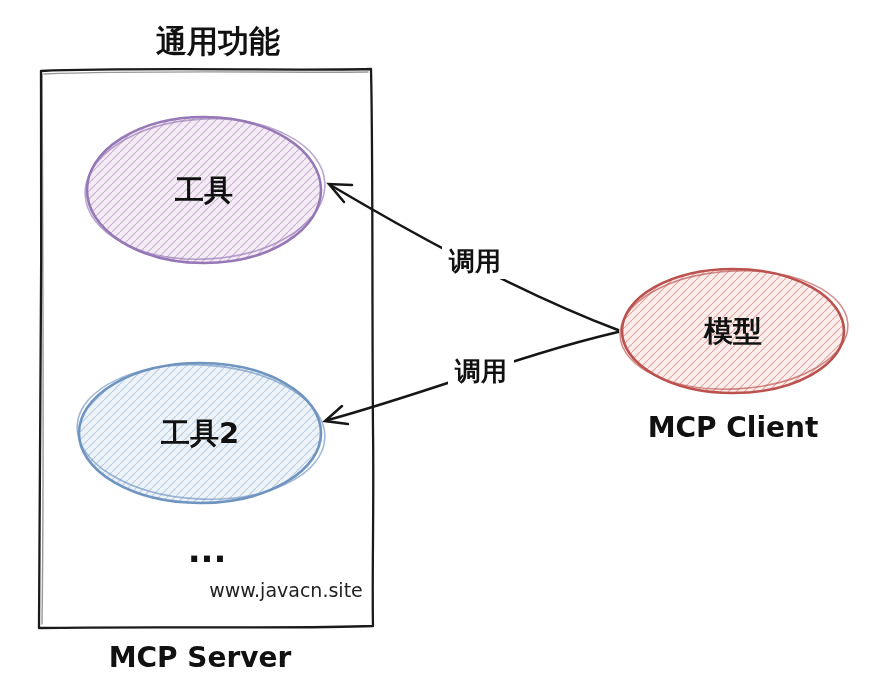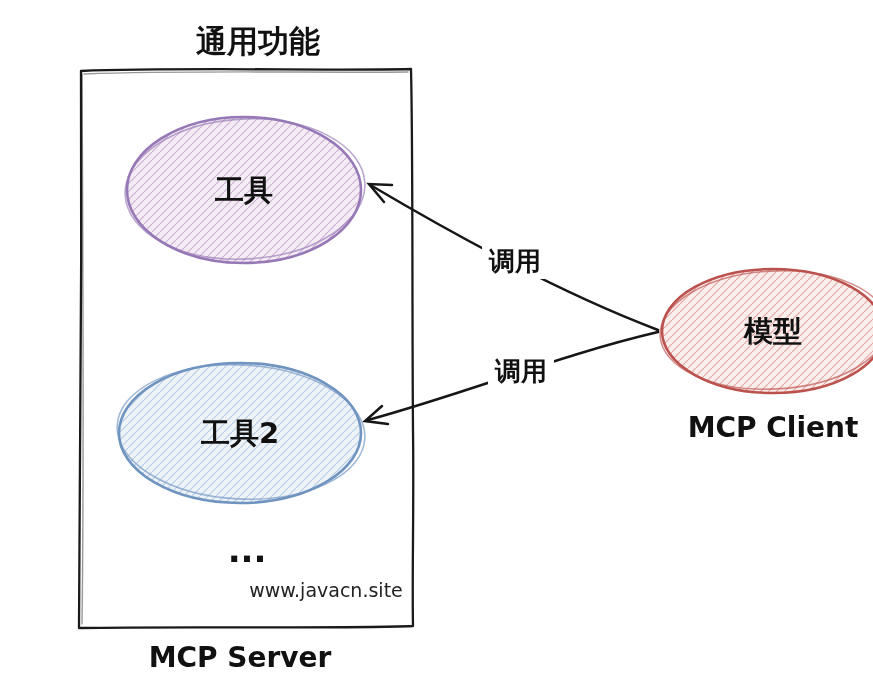--- a/index.html
+++ b/index.html
@@ -8,21 +8,20 @@
     background: #ffffff;
     width: 873px;
     height: 699px;
     overflow: hidden;
     font-family: "DejaVu Sans", sans-serif;
   }
   .canvas-wrap {
     position: relative;
     width: 773px;
     height: 699px;
-    margin-left: 40px;
   }
   svg { display: block; }
   text {
     font-family: "DejaVu Sans", "Liberation Sans", sans-serif;
     fill: #111111;
   }
   .t-title   { font-size: 31px; font-weight: bold; }
   .t-node    { font-size: 29px; font-weight: bold; }
   .t-caption { font-size: 28px; font-weight: bold; }
   .t-edge    { font-size: 26px; font-weight: bold; }

